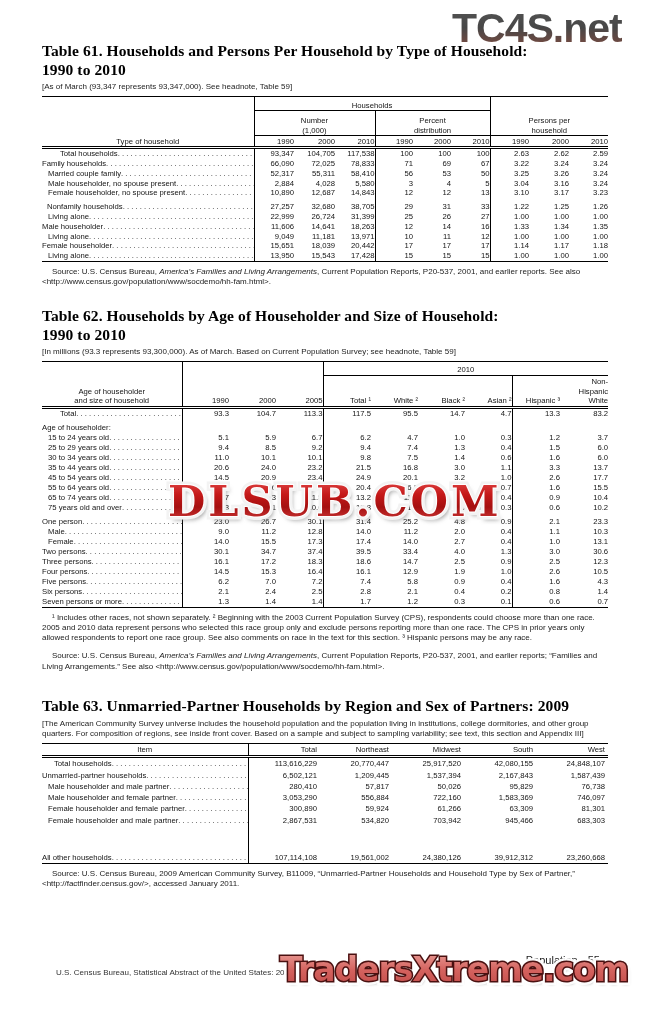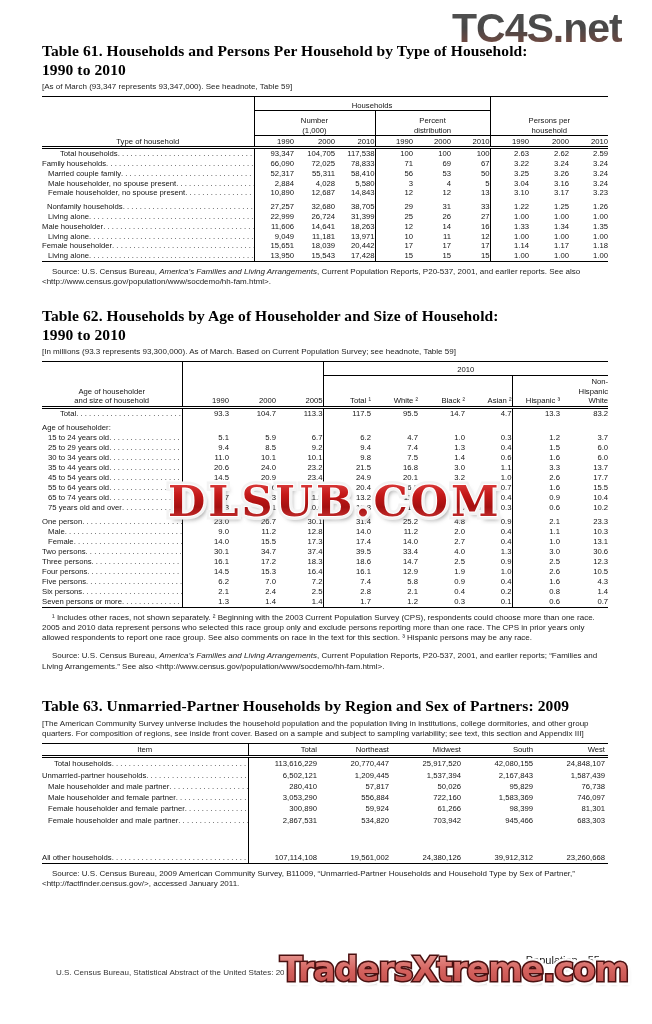--- a/index.html
+++ b/index.html
@@ -763,21 +763,21 @@
           </tr>
           <tr class="data">
             <td class="lbl">
               <div class="lw dots" style="padding-left: 6px;">
                 <span class="t">Female householder and female partner</span>
               </div>
             </td>
             <td class="num vl">300,890</td>
             <td class="num">59,924</td>
             <td class="num">61,266</td>
-            <td class="num">98,399</td>
+            <td class="num">63,309</td>
             <td class="num">81,301</td>
           </tr>
           <tr class="data">
             <td class="lbl">
               <div class="lw dots" style="padding-left: 6px;">
                 <span class="t">Female householder and male partner</span>
               </div>
             </td>
             <td class="num vl">2,867,531</td>
             <td class="num">534,820</td>

